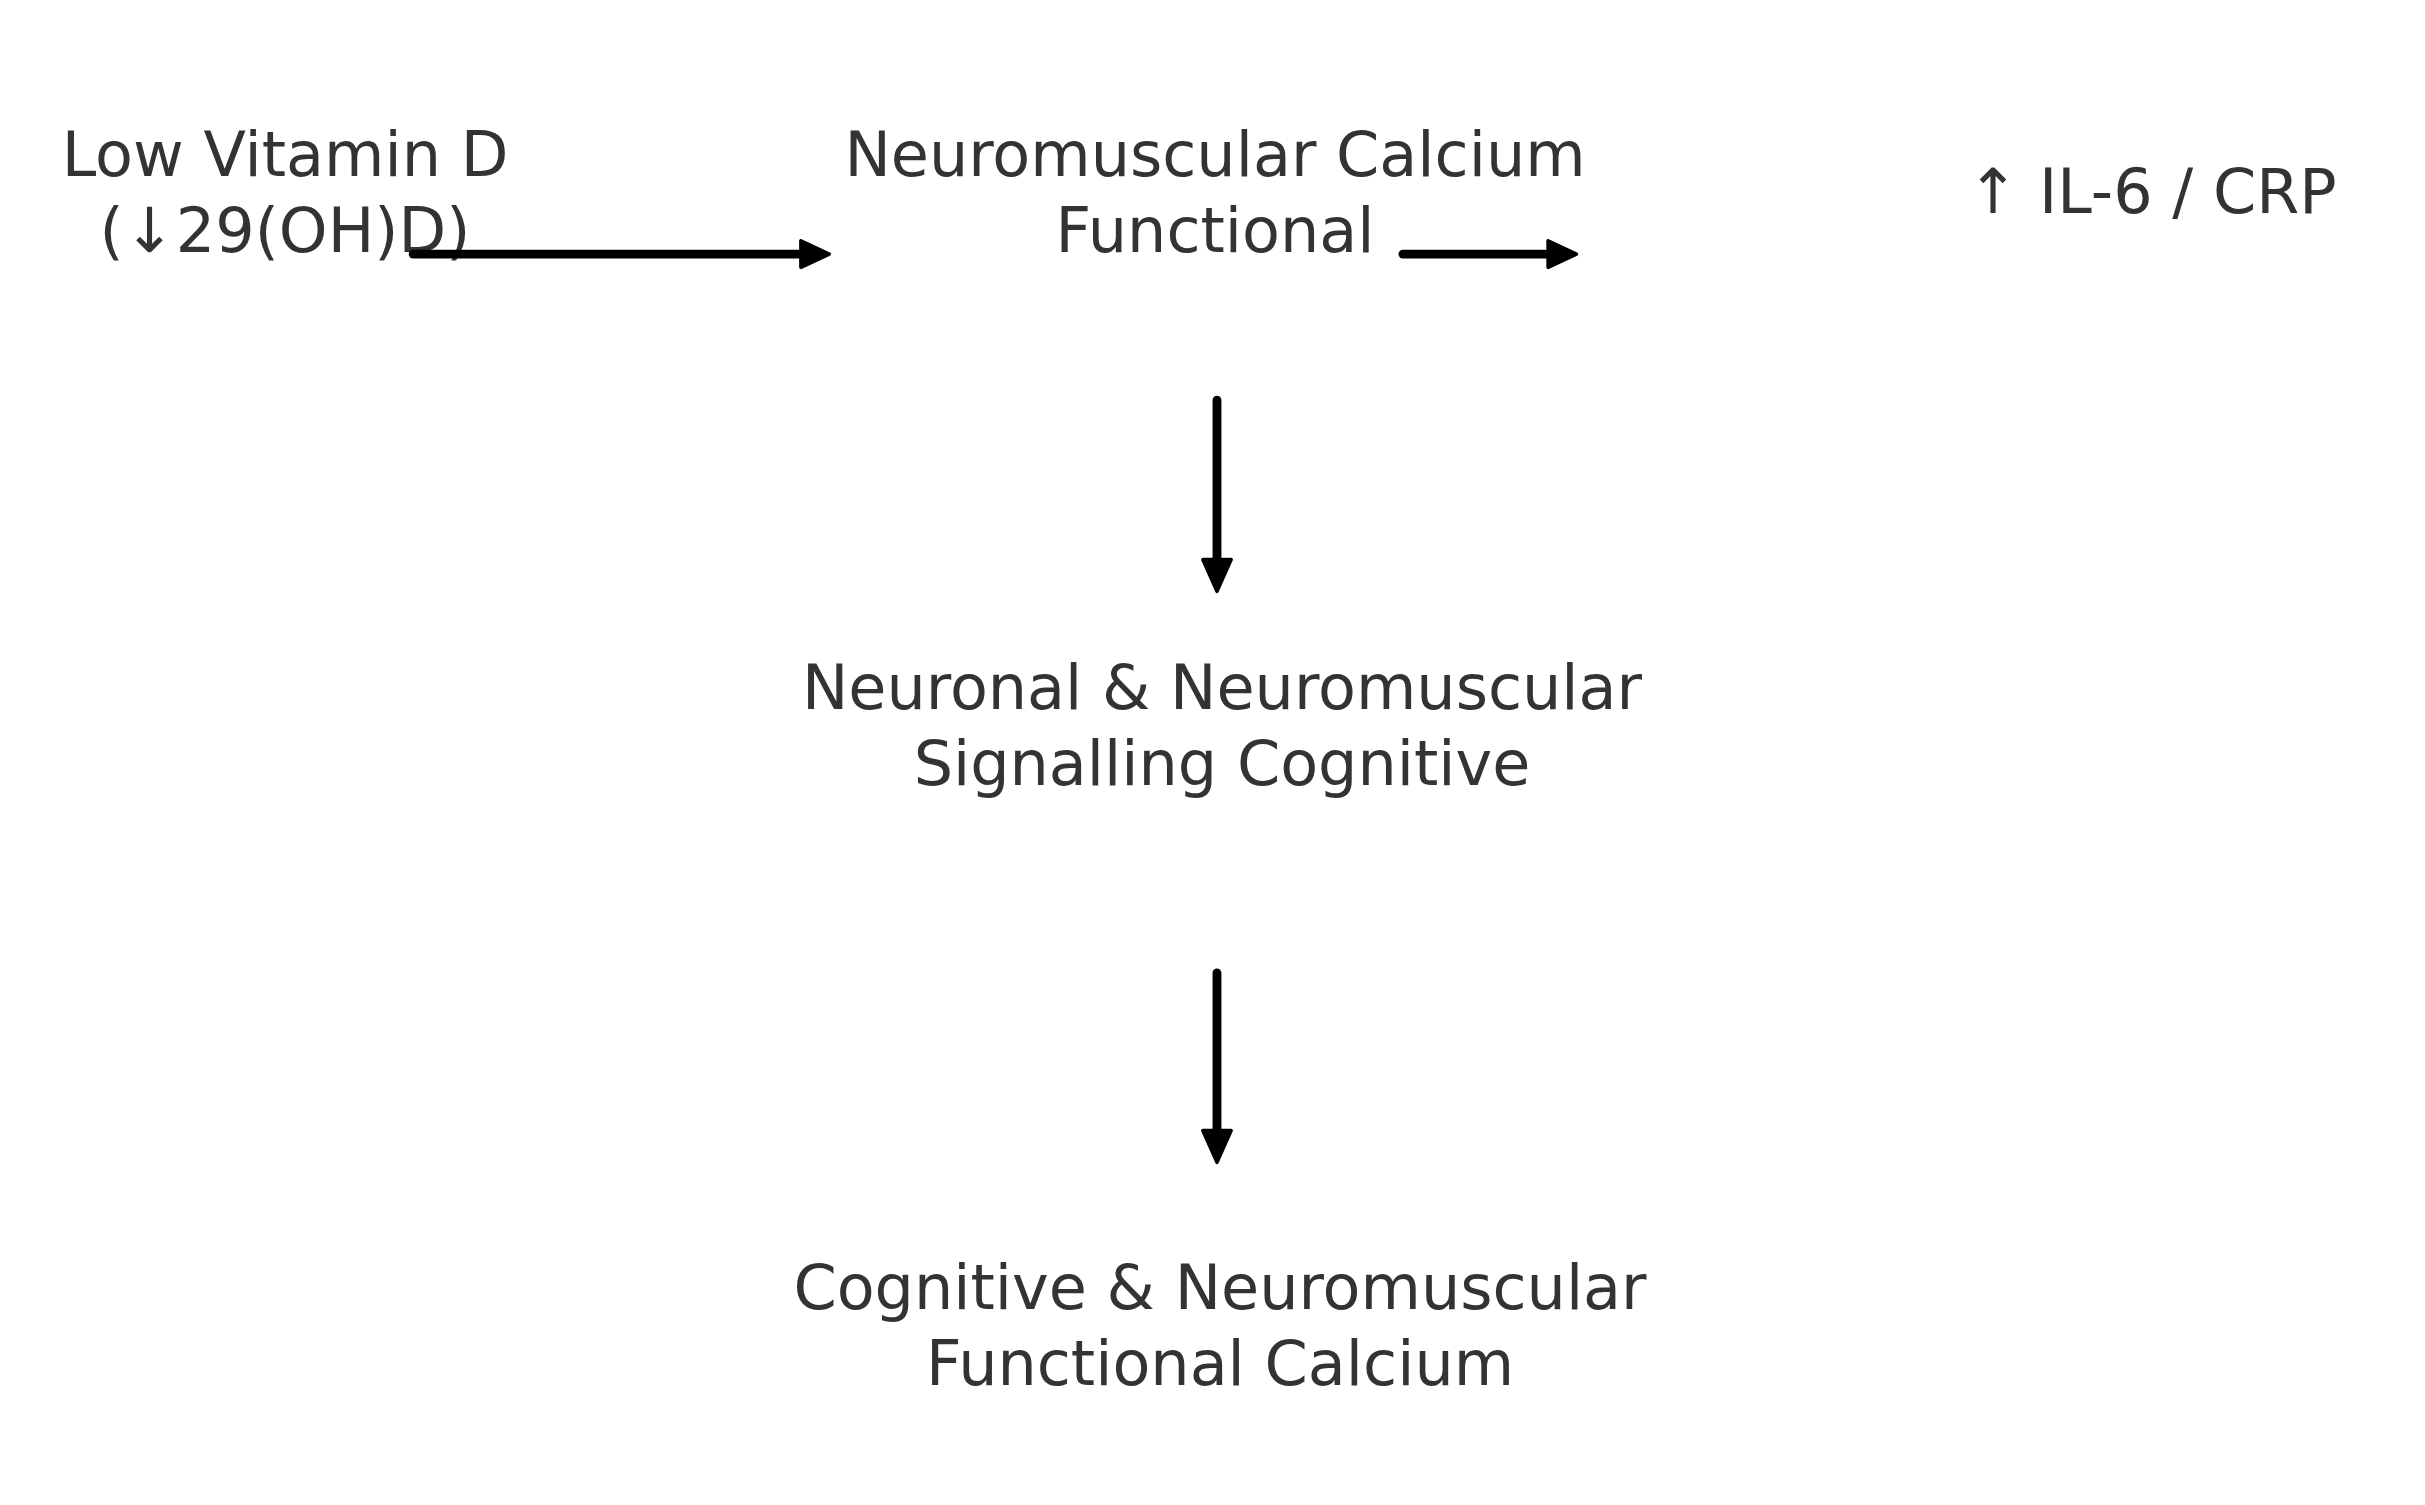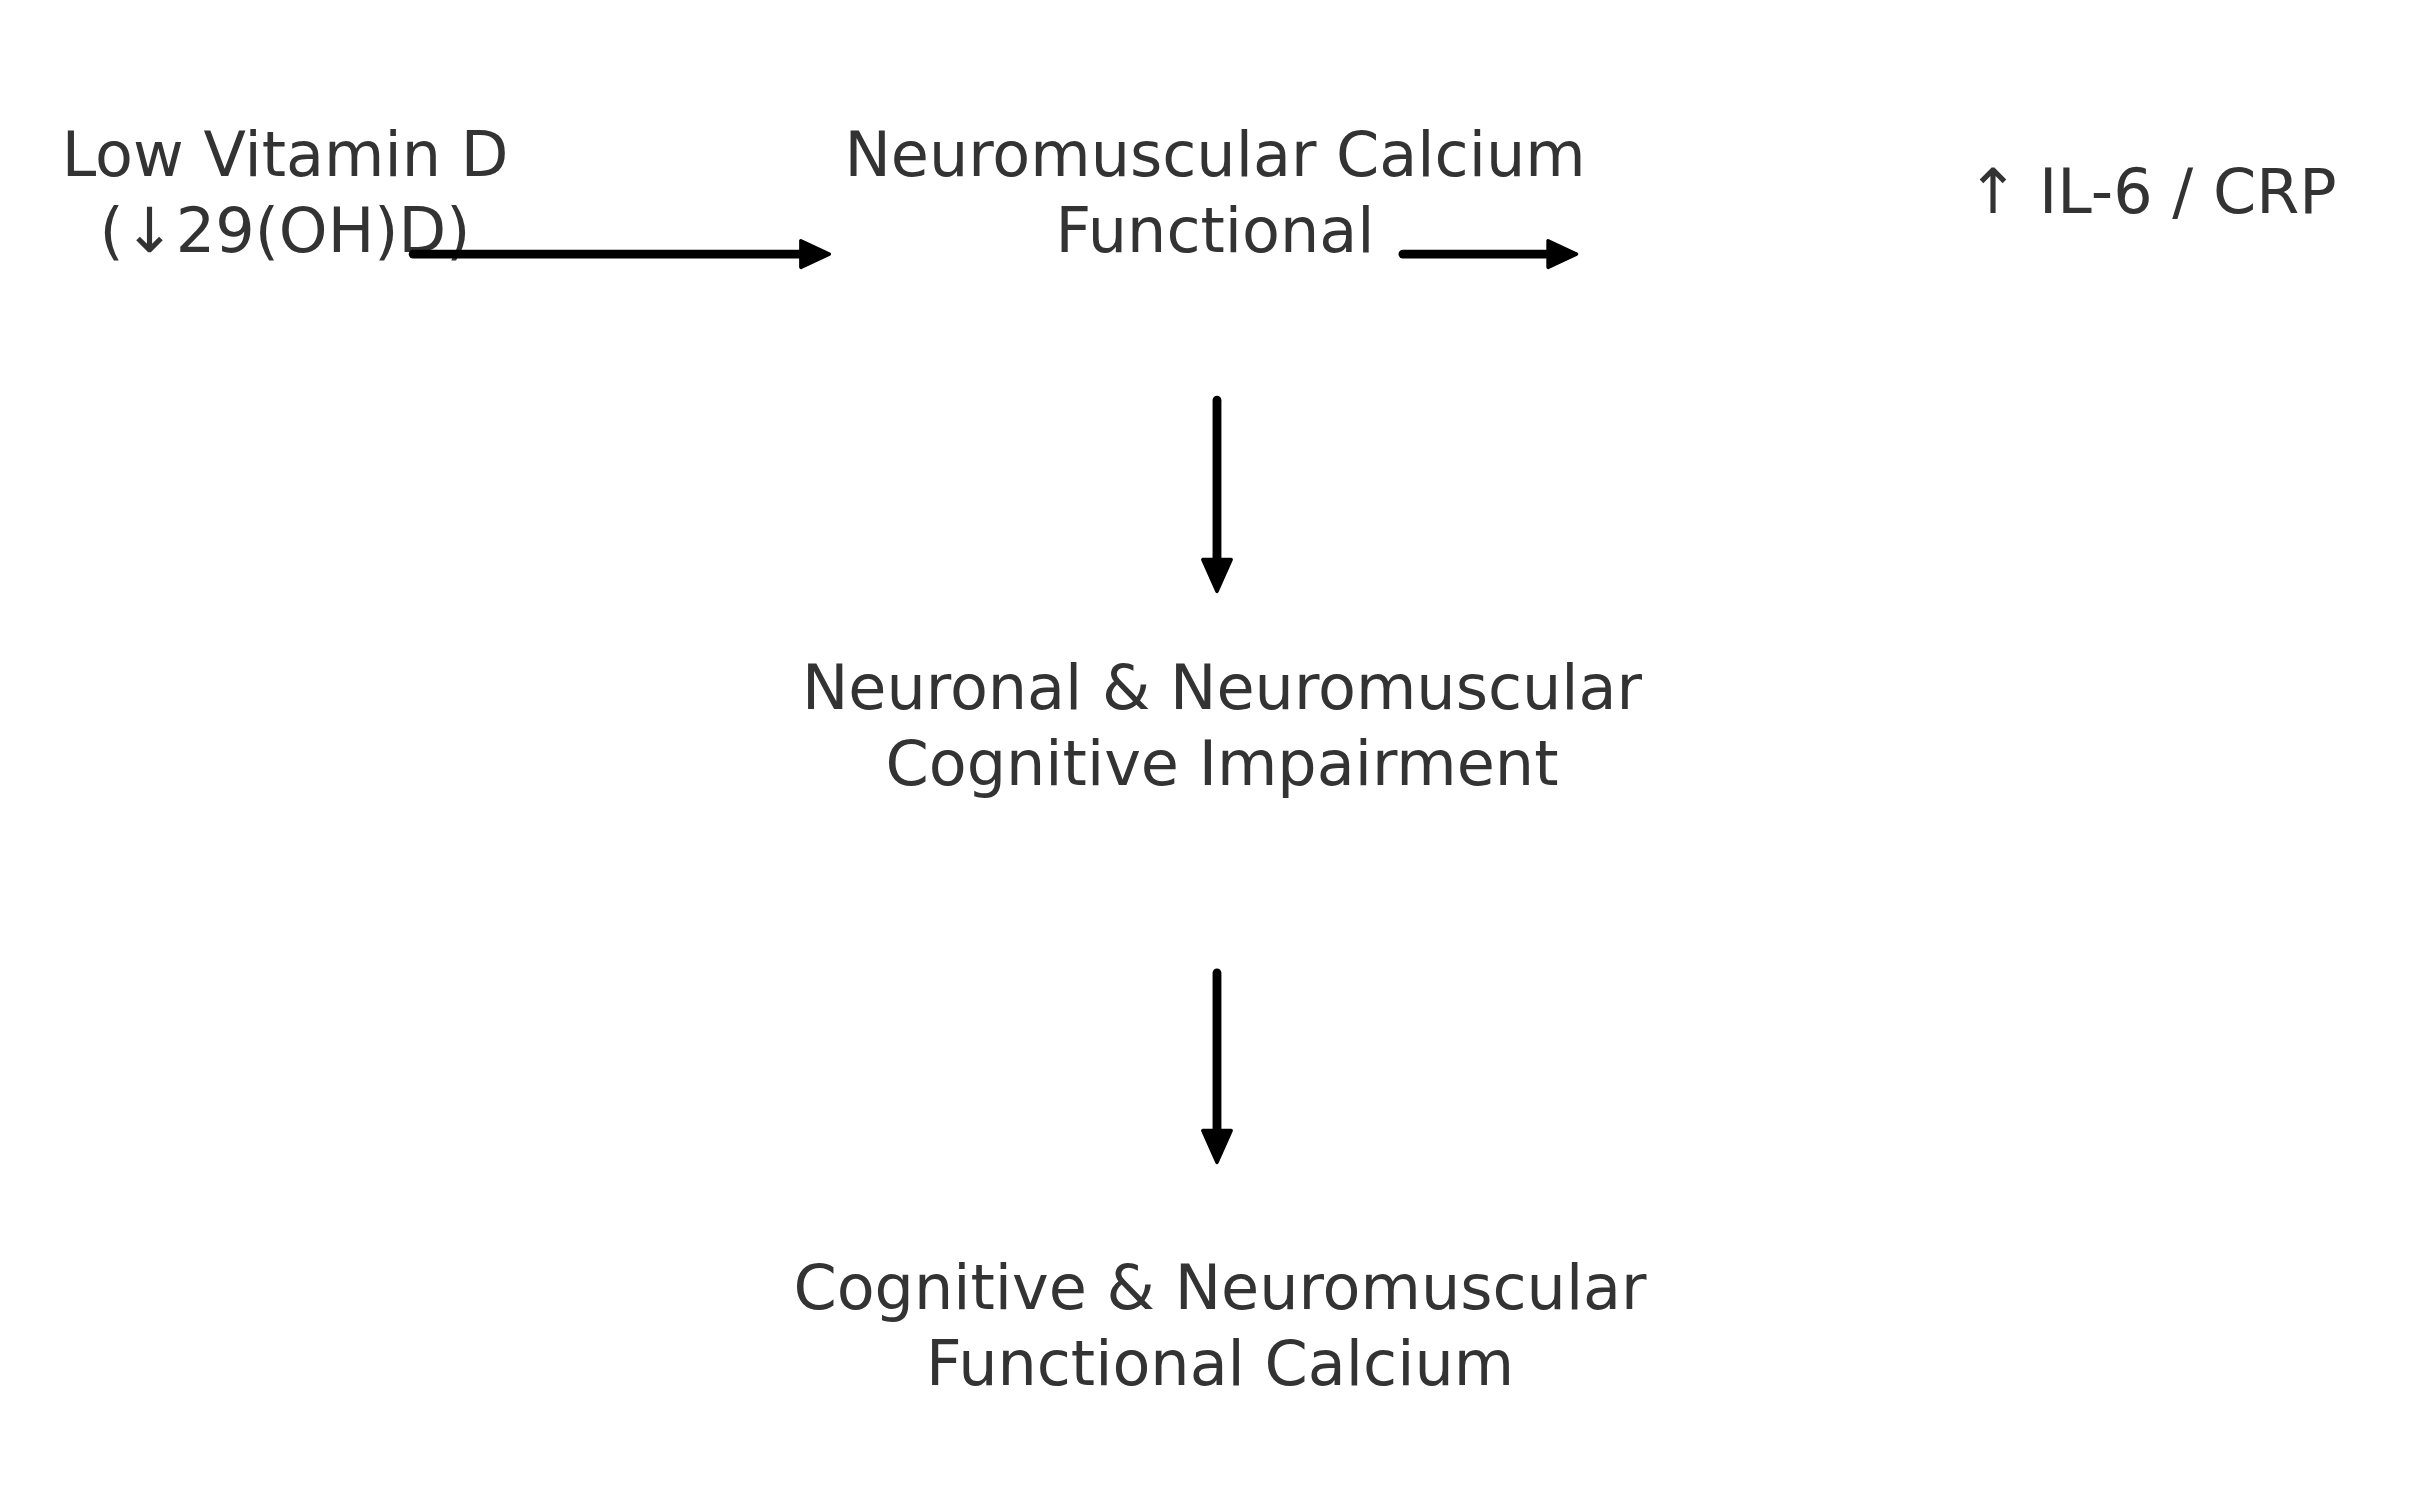--- a/index.html
+++ b/index.html
@@ -63,21 +63,21 @@
     <span class="line">Neuromuscular Calcium</span>
     <span class="line">Functional</span>
   </div>
 
   <div class="node" id="node-pth-il6-crp">
     <span class="line">↑ IL-6 / CRP</span>
   </div>
 
   <div class="node" id="node-neuronal">
     <span class="line">Neuronal &amp; Neuromuscular</span>
-    <span class="line">Cognitive Impairment</span>
+    <span class="line">Signalling Cognitive</span>
   </div>
 
   <div class="node" id="node-cognitive">
     <span class="line">Cognitive &amp; Neuromuscular</span>
     <span class="line">Functional Calcium</span>
   </div>
 
   <svg class="arrows" viewBox="0 0 2739 1700" xmlns="http://www.w3.org/2000/svg">
 
     <g>

